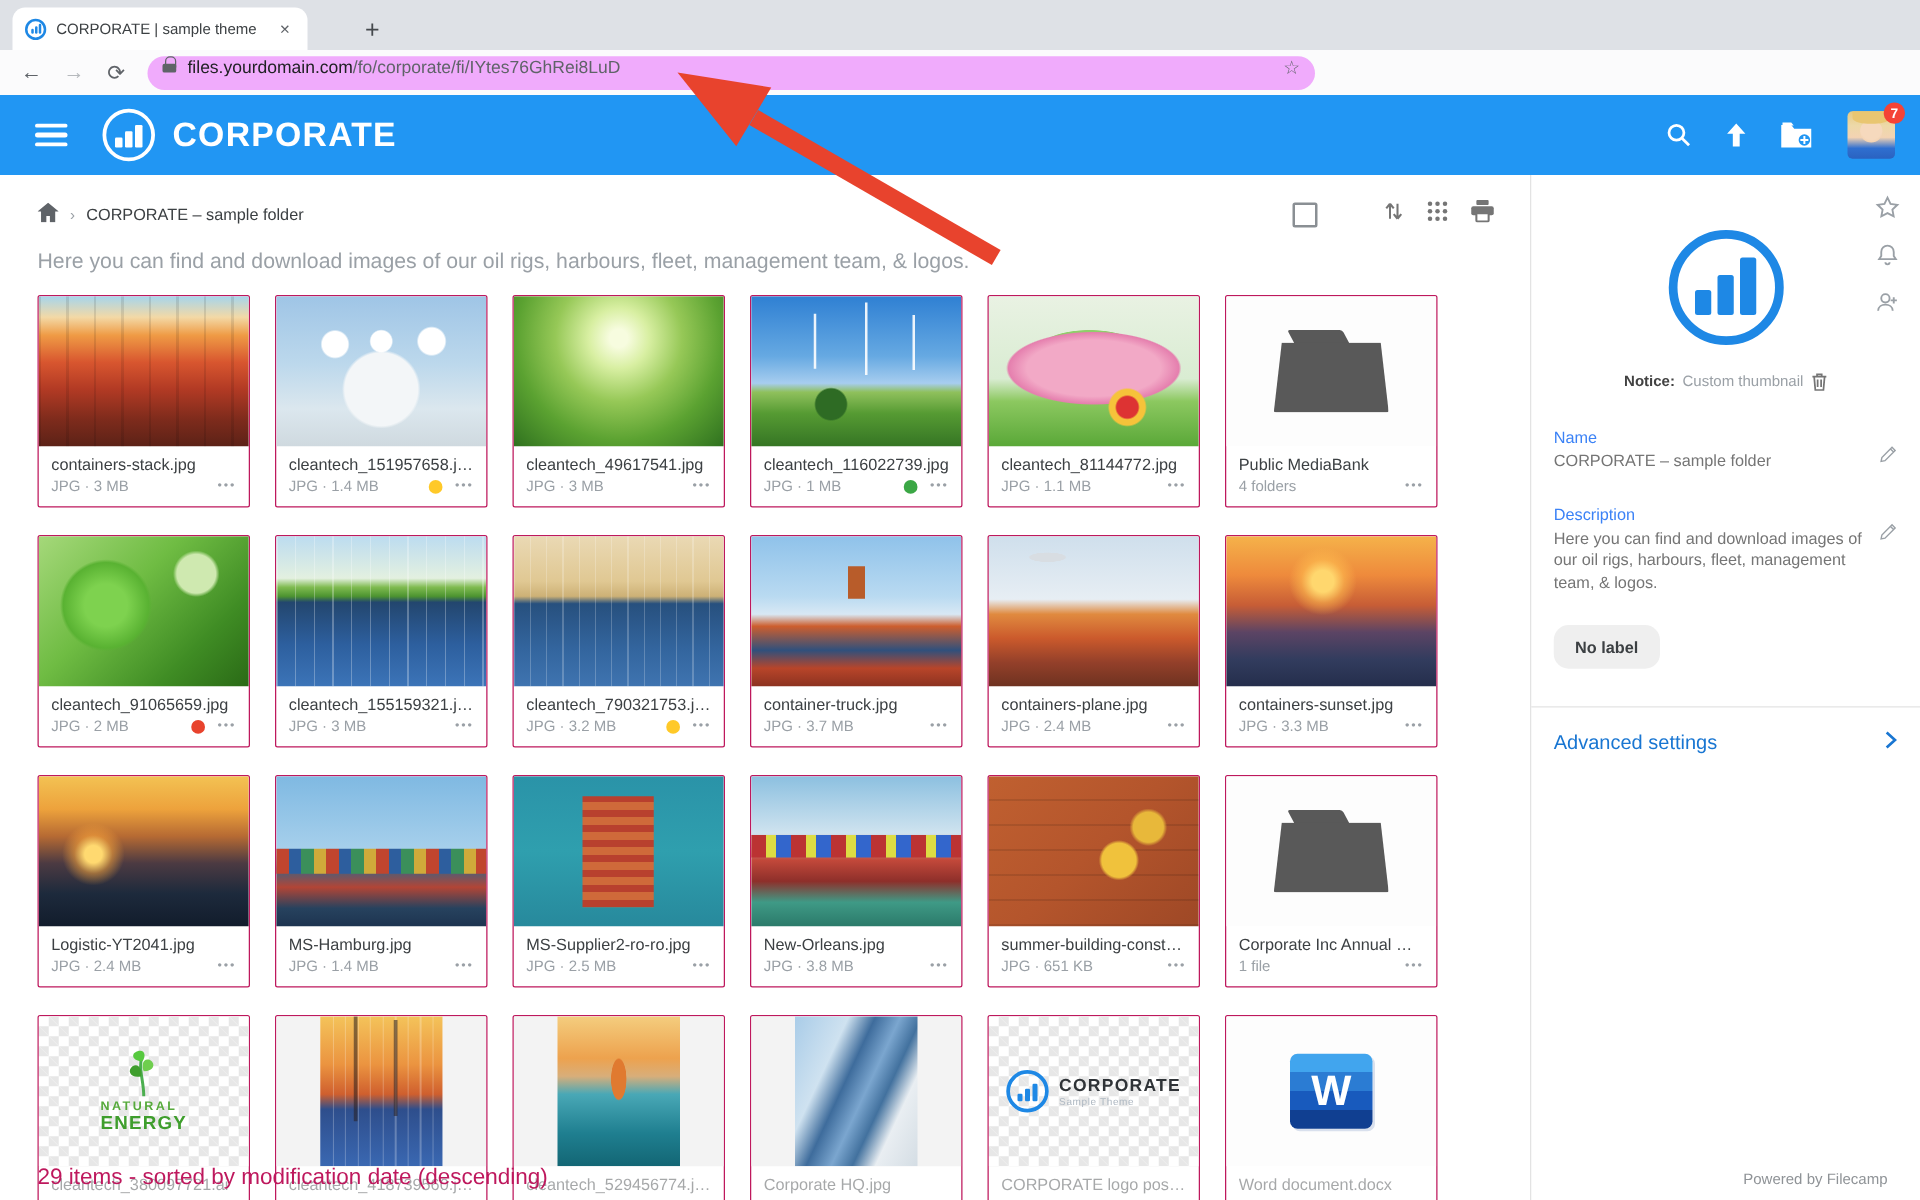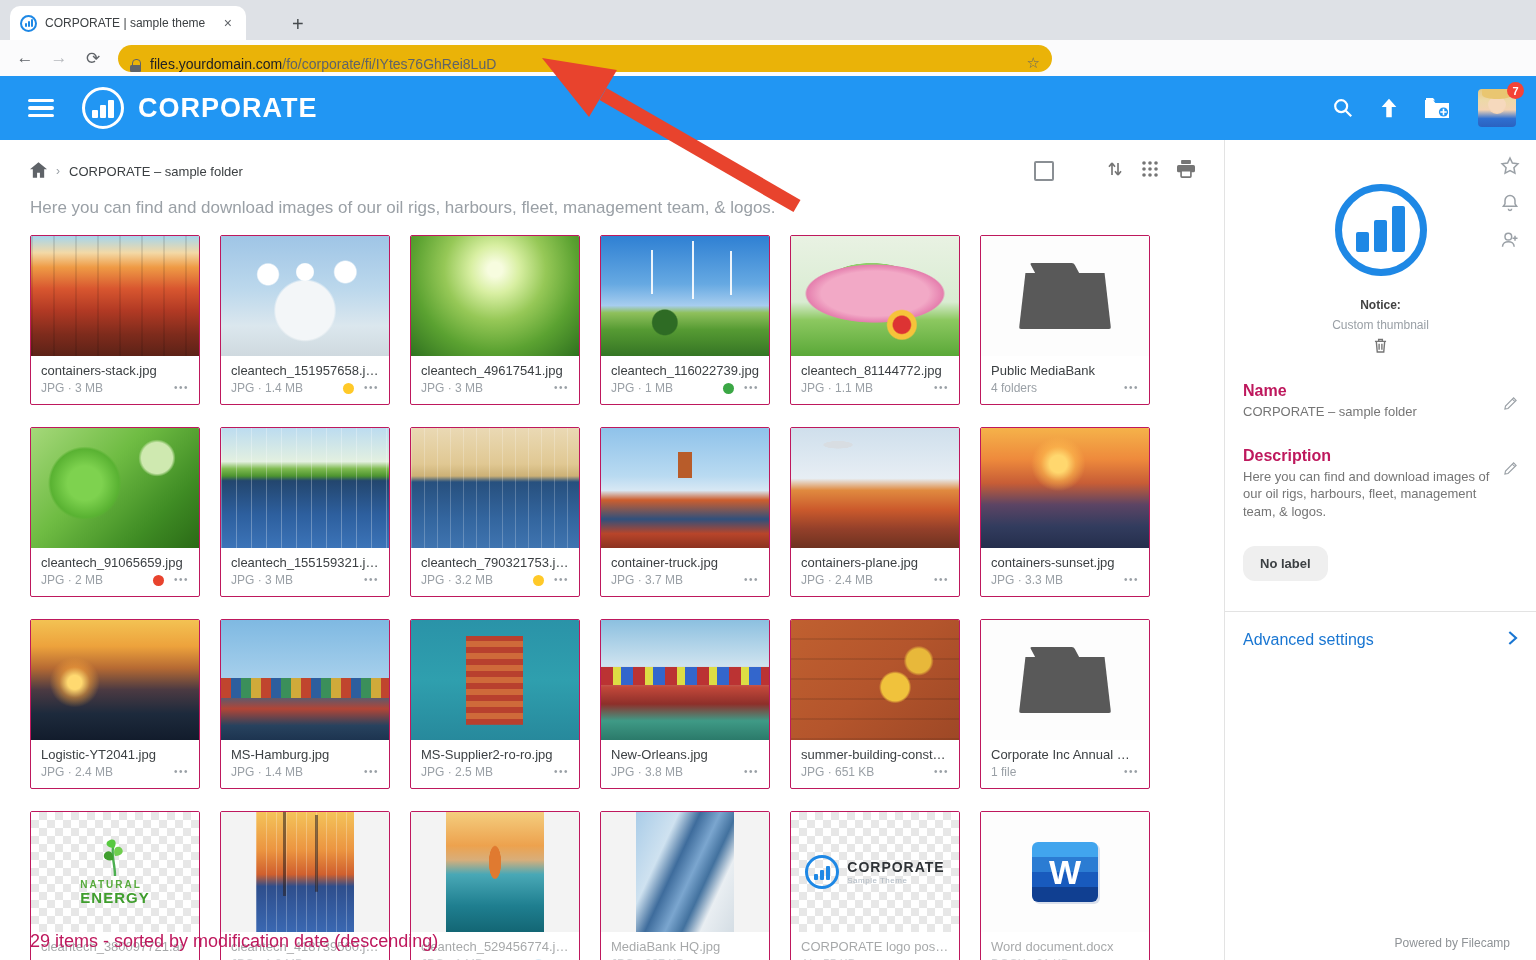--- a/index.html
+++ b/index.html
@@ -11,21 +11,21 @@
   .tab { display:flex; align-items:center; gap:8px; width:236px; height:34px; background:#fff;
          border-radius:10px 10px 0 0; margin-left:10px; padding:0 10px; }
   .favicon { width:17px; height:17px; border-radius:50%; border:2px solid #1e88e5; display:flex; align-items:flex-end; justify-content:center; gap:1px; padding-bottom:3px; flex:none;}
   .favicon i { display:block; width:2px; background:#1e88e5; border-radius:1px; }
   .tab-title { font-size:12px; color:#3c4043; white-space:nowrap; overflow:hidden; text-overflow:ellipsis; flex:1; }
   .tab-close { color:#5f6368; font-size:14px; line-height:1; padding:2px 4px; cursor:pointer; }
   .newtab { color:#45494d; font-size:20px; margin-left:14px; padding:0 6px 4px; cursor:pointer; }
   .toolbar { height:36px; background:#fbfbfc; display:flex; align-items:center; padding:0 12px; }
   .nav-btn { width:26px; height:26px; display:flex; align-items:center; justify-content:center; color:#5f6368; font-size:17px; margin-right:8px; }
   .nav-btn.dim { color:#b6b9bd; }
-  .urlbar { flex:0 0 934px; height:27px; background:#eab308; border-radius:14px; display:flex; align-items:flex-end; padding:0 12px; margin-left:4px; }
+  .urlbar { flex:0 0 934px; height:27px; background:#f0abfc; border-radius:14px; display:flex; align-items:flex-start; padding:0 12px; margin-left:4px; }
   .lock { width:11px; height:13px; position:relative; margin-right:9px; flex:none; }
   .lock:before { content:""; position:absolute; left:2px; top:0; width:7px; height:7px; border:1.5px solid #5f6368; border-radius:4px 4px 0 0; }
   .lock:after { content:""; position:absolute; left:0; bottom:0; width:11px; height:7px; background:#5f6368; border-radius:1.5px; }
   .url { font-size:14px; color:#202124; white-space:nowrap; overflow:hidden; flex:1; }
   .url .path { color:#5f6368; }
   .url-star { color:#5f6368; font-size:15px; margin-left:8px; }
 
   
   .appbar { height:64px; background:#2196f3; display:flex; align-items:center; padding:0 20px; }
   .hamburger { width:26px; height:18px; display:flex; flex-direction:column; justify-content:space-between; margin:0 28px 0 8px; cursor:pointer; }
@@ -165,28 +165,28 @@
     display:flex; align-items:center; justify-content:center;
     background:linear-gradient(180deg,#41a5ee 0%,#41a5ee 25%,#2b7cd3 25%,#2b7cd3 50%,#185abd 50%,#185abd 75%,#103f91 75%); box-shadow:2px 2px 0 rgba(16,63,145,.15); }
 
   .statusbar { position:absolute; left:30px; bottom:8px; font-size:18px; color:#be185d; z-index:6;margin-top:44px; }
 
   
   .sidepanel { position:absolute; right:0; top:0; width:312px; height:820px; background:#fff; border-left:1px solid #e3e3e3; }
   .rail { position:absolute; right:16px; top:16px; display:flex; flex-direction:column; gap:13px; color:#9aa0a6; }
   .biglogo { width:92px; height:92px; border-radius:50%; border:7px solid #1e88e5; margin:44px auto 0; display:flex; align-items:flex-end; justify-content:center; gap:5px; padding-bottom:17px; }
   .biglogo i { display:block; width:13px; background:#1e88e5; border-radius:2px; }
-  .notice { text-align:center; margin-top:22px; font-size:12px; color:#9aa0a6; display:flex; justify-content:center; gap:6px;flex-direction:column; }
+  .notice { text-align:center; margin-top:22px; font-size:12px; color:#9aa0a6; display:flex; justify-content:center; gap:6px; }
   .notice b { color:#424242; }
   .btnrow { display:flex; align-items:center; justify-content:center; gap:8px; margin-top:12px; }
   .btn { background:#1976d2; color:#fff; border:none; border-radius:3px; font-size:12px; font-weight:bold; letter-spacing:.4px;
          padding:8px 13px; display:inline-flex; align-items:center; gap:7px; cursor:pointer; font-family:inherit; }
   .more-dots { color:#757575; font-size:13px; letter-spacing:2px; margin-left:6px; cursor:pointer; }
   .field { margin:26px 18px 0; position:relative; padding-right:26px; }
-  .field .flabel { font-size:16px; font-weight:bold; color:#be185d; }
+  .field .flabel { font-size:13px; font-weight:normal; color:#3b82f6; }
   .field .fvalue { font-size:13px; color:#757575; margin-top:3px; line-height:1.35; }
   .pencil { position:absolute; right:0; top:14px; color:#9aa0a6; }
   .chip { display:inline-block; margin:26px 18px 0; background:#efefef; border-radius:12px; padding:10px 17px; font-size:13px; font-weight:bold; color:#3c4043; cursor:pointer; }
   .divider { border-top:1px solid #e3e3e3; margin-top:30px; }
   .advanced { display:flex; align-items:center; justify-content:space-between; padding:18px 16px 0 18px; color:#1976d2; font-size:16px; cursor:pointer; }
   .powered { position:absolute; right:26px; bottom:10px; font-size:12px; color:#8f9397; }
 
   .arrow-overlay { position:absolute; left:0; top:0; z-index:50; pointer-events:none; }
 </style>
 </head>
@@ -528,21 +528,21 @@
                 <span class="dot" style="background: rgb(168, 212, 240);"></span>
                 <span class="menu-dots">•••</span>
               </div>
             </div>
           </div>
           <div class="card">
             <div class="thumb plainlight">
               <div class="portrait t22"></div>
             </div>
             <div class="caption faded">
-              <div class="fname">MediaBank HQ.jpg</div>
+              <div class="fname">Corporate HQ.jpg</div>
               <div class="fmeta-row">
                 <div class="fmeta">JPG · 997 KB</div>
                 <span class="menu-dots">•••</span>
               </div>
             </div>
           </div>
           <div class="card">
             <div class="thumb checker">
               <div class="corp-logo">
                 <span class="ring">

